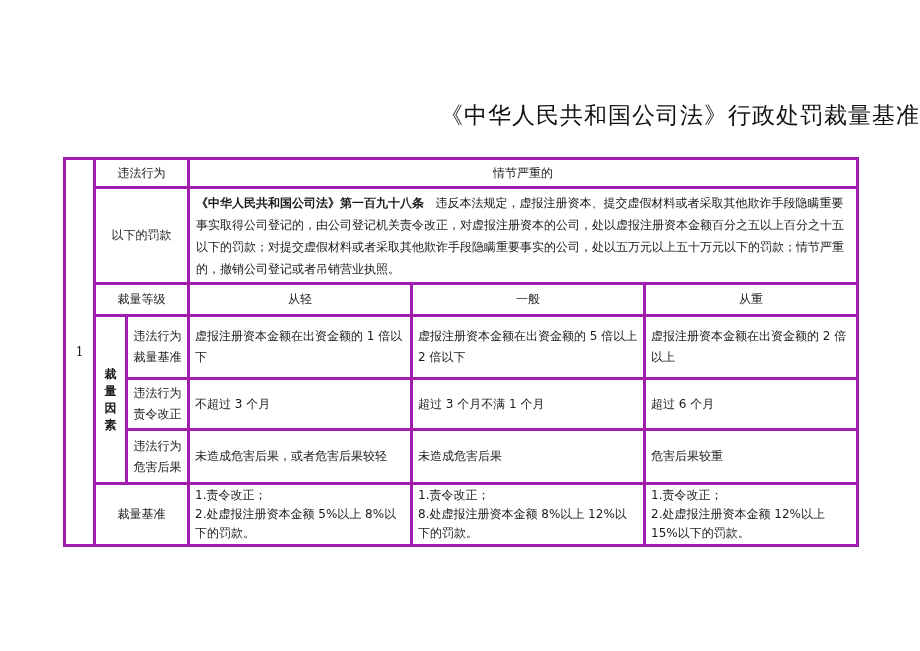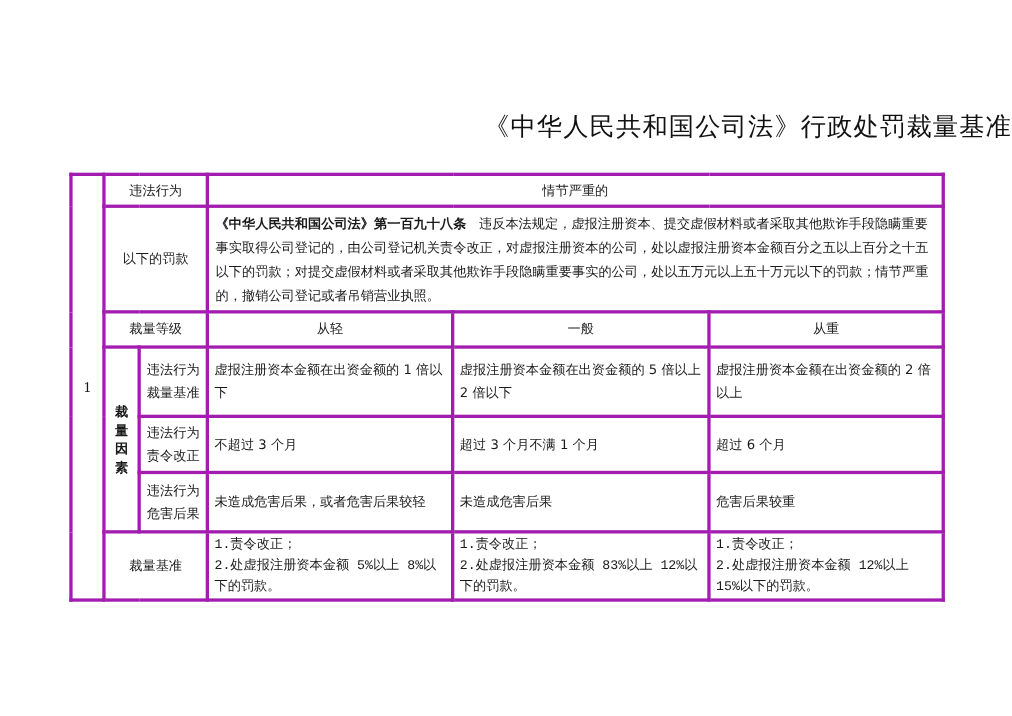--- a/index.html
+++ b/index.html
@@ -9,21 +9,21 @@
            font-size:23px; letter-spacing:1px; color:#111; }
   table.grid { position:absolute; left:63px; top:157px; border-collapse:collapse;
                table-layout:fixed; font-size:12px; line-height:21px; }
   table.grid td { border:3px solid #a21caf; padding:0 5px; vertical-align:middle; }
   .c { text-align:center; }
   .bold { font-weight:bold; }
   .vert { text-align:center; line-height:17px; font-weight:bold; padding:0 !important; }
   .vert span { display:block; }
   .idx { text-align:center; font-family:"DejaVu Serif","Liberation Serif",serif; font-size:12px; }
   .basis { padding:2px 6px !important; line-height:22px; }
-  .std { line-height:19px; padding-top:1px !important; padding-bottom:1px !important;font-family:Liberation Mono, monospace; }
+  .std { line-height:19px; padding-top:1px !important; padding-bottom:1px !important; }
 </style>
 </head>
 <body>
 
 <div class="title">《中华人民共和国公司法》行政处罚裁量基准</div>
 
 <table class="grid">
   <colgroup>
     <col style="width:30px">
     <col style="width:32px">
@@ -89,21 +89,21 @@
   </tr>
 
   <tr style="height:59px">
     <td colspan="2" class="c">裁量基准</td>
     <td class="std">
       <div>1.责令改正；</div>
       <div>2.处虚报注册资本金额 5%以上 8%以下的罚款。</div>
     </td>
     <td class="std">
       <div>1.责令改正；</div>
-      <div>2.处虚报注册资本金额 83%以上 12%以下的罚款。</div>
+      <div>8.处虚报注册资本金额 8%以上 12%以下的罚款。</div>
     </td>
     <td class="std">
       <div>1.责令改正；</div>
       <div>2.处虚报注册资本金额 12%以上 15%以下的罚款。</div>
     </td>
   </tr>
 </tbody>
   </table>
 
 </body></html>

